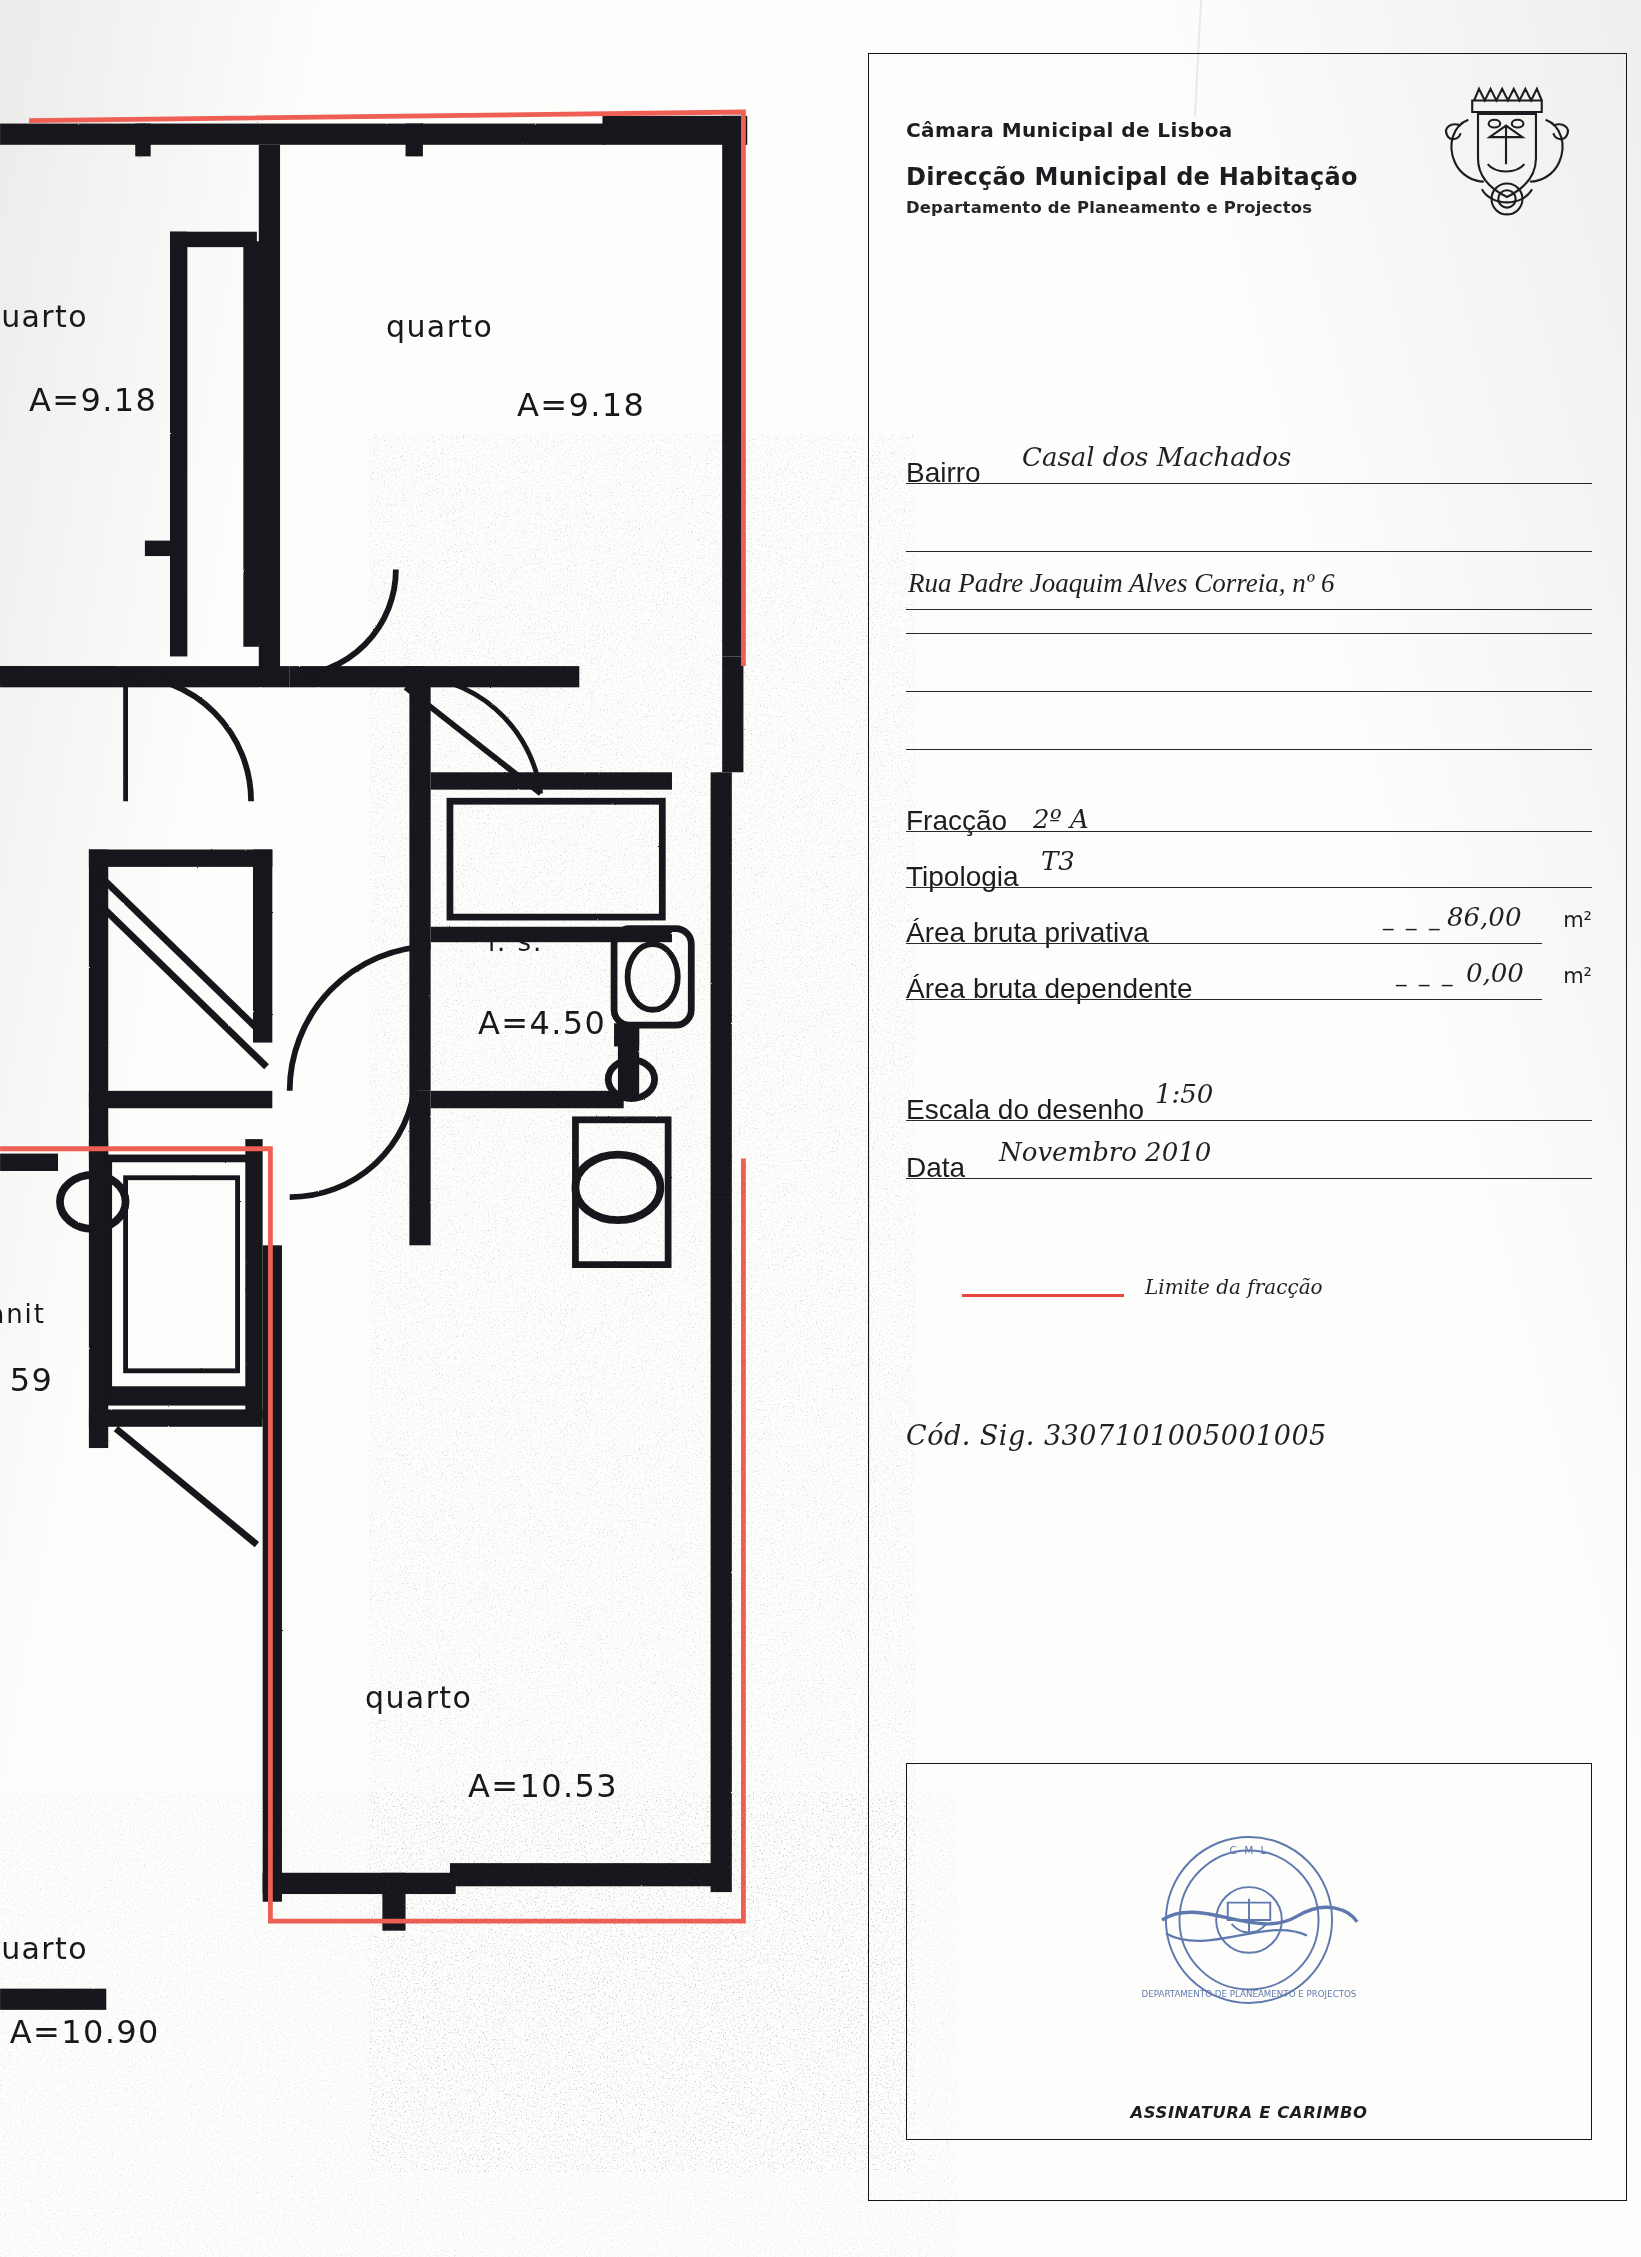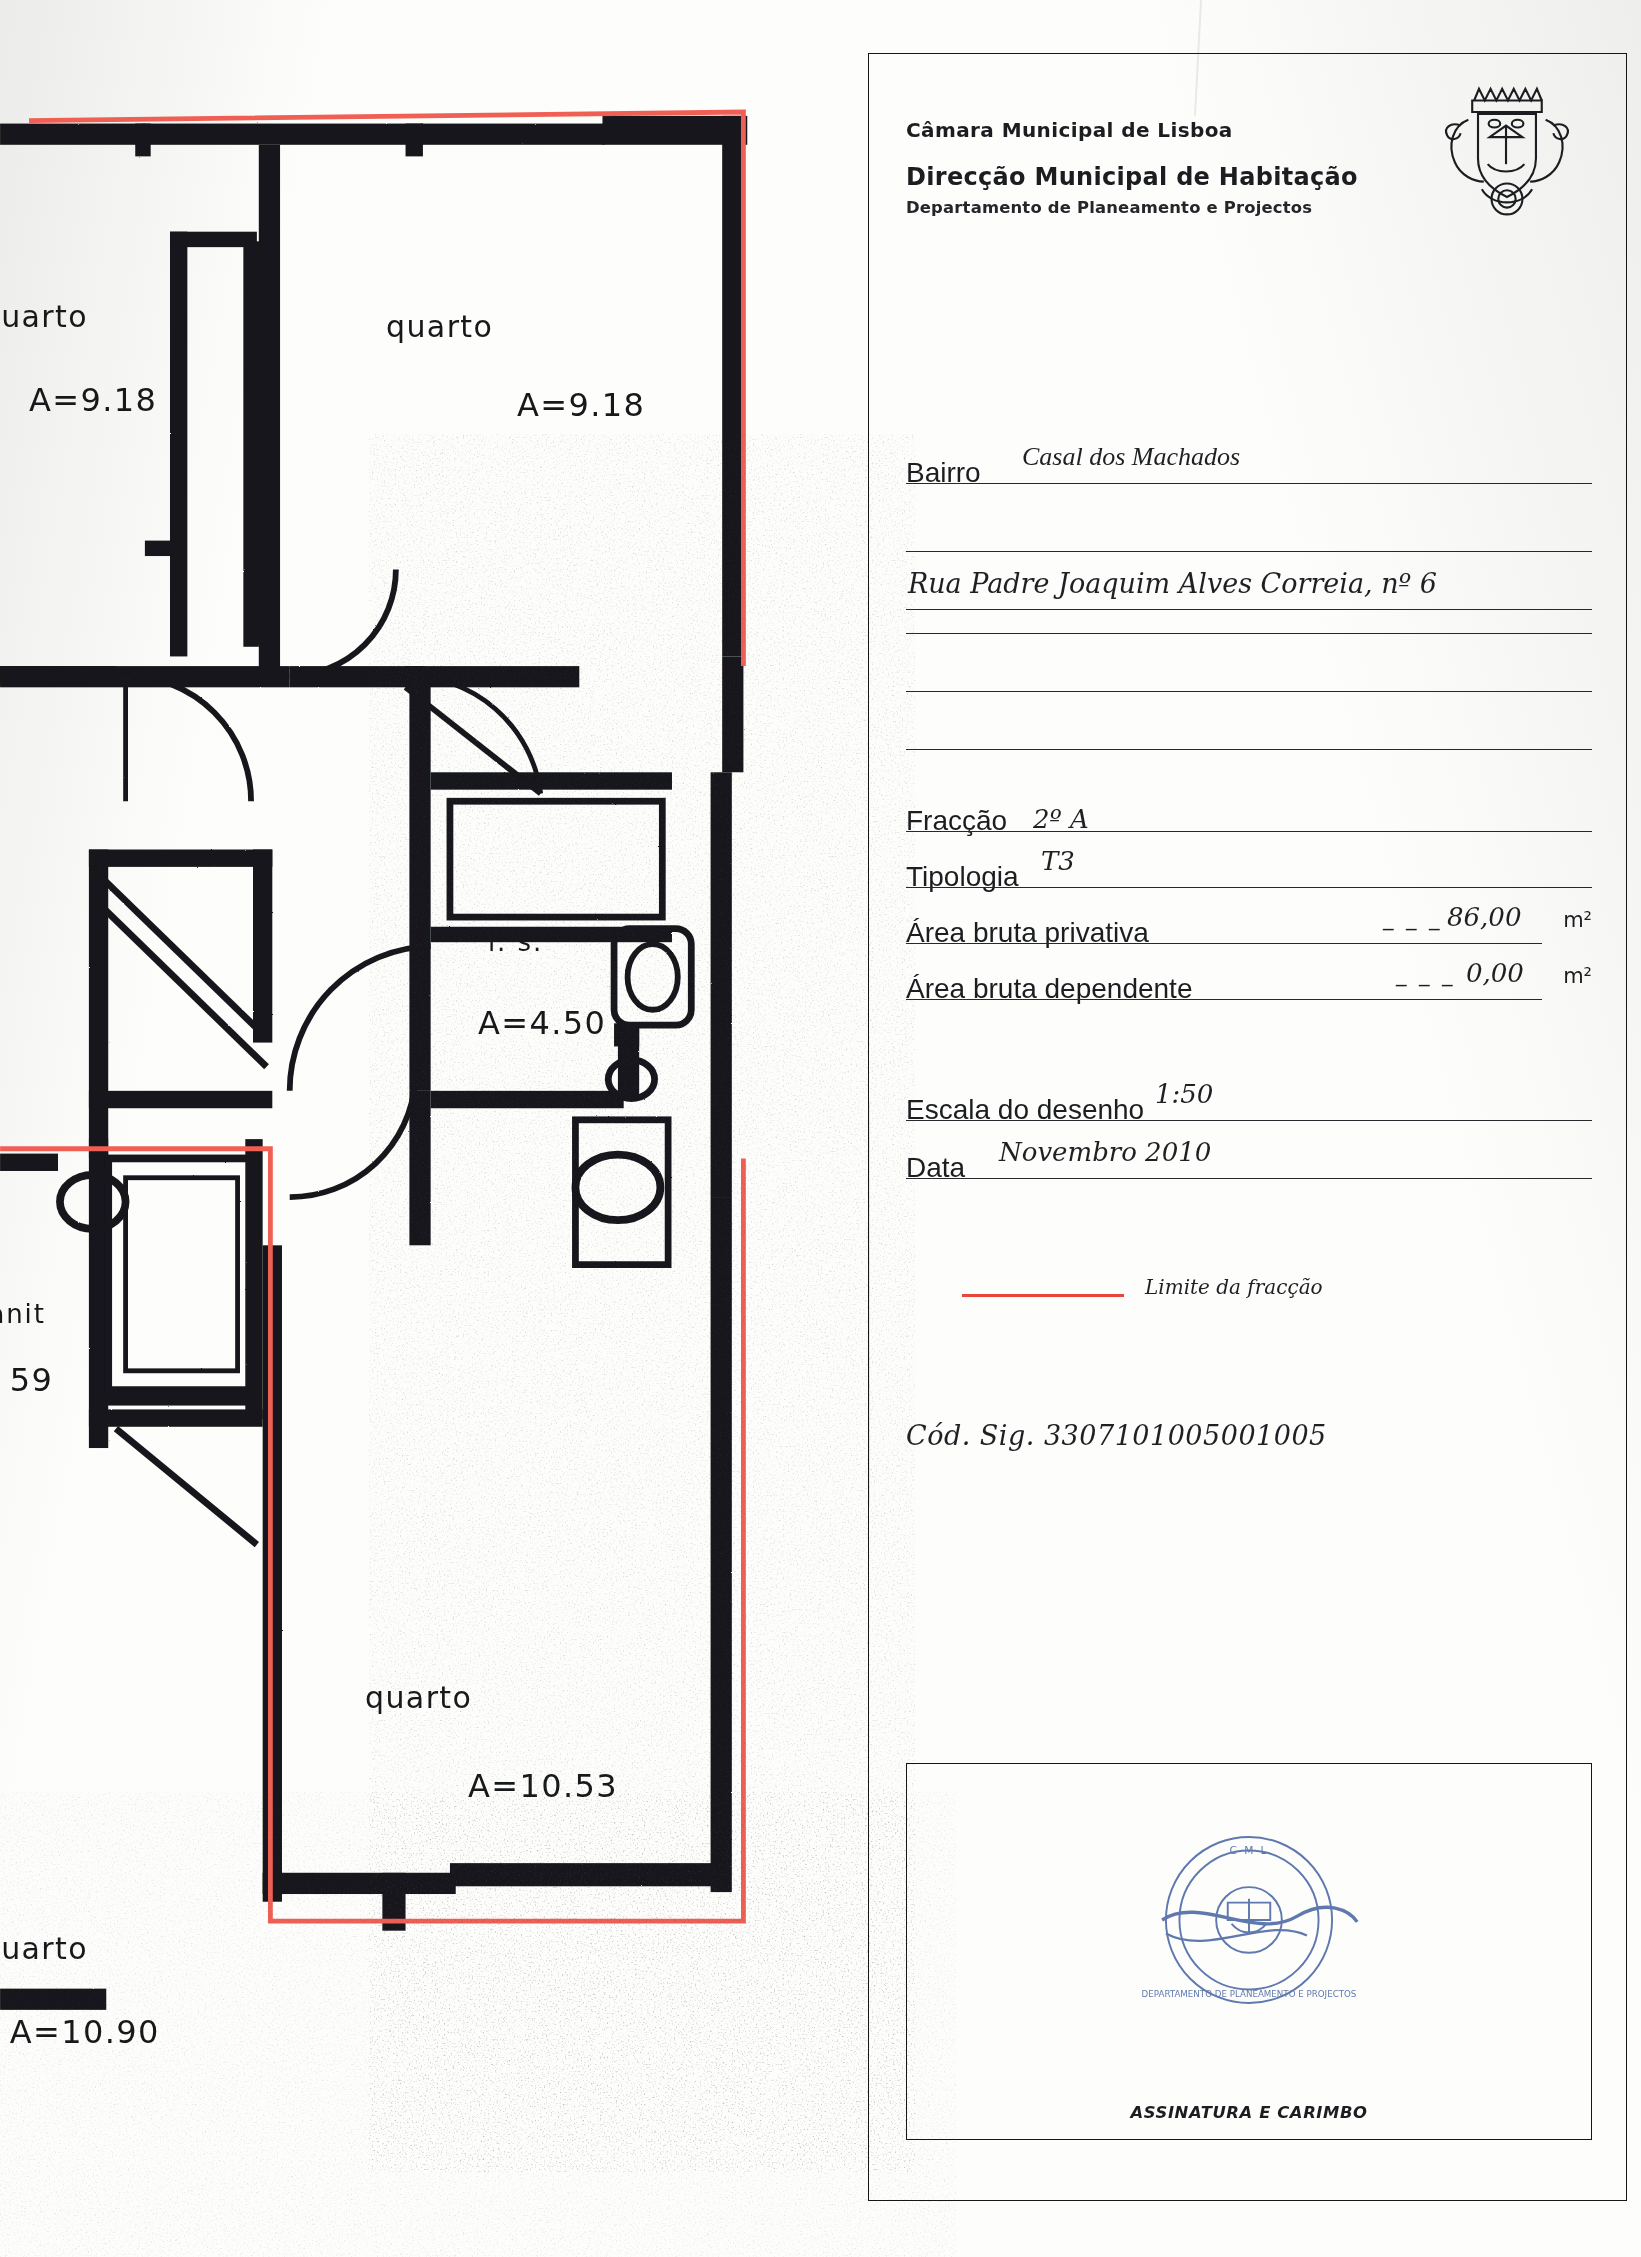--- a/index.html
+++ b/index.html
@@ -385,29 +385,29 @@
           <path d="M62 112 c10 18 42 18 52 0"></path>
         </g>
       </svg>
 
       <div class="org-line1">Câmara Municipal de Lisboa</div>
       <div class="org-line2">Direcção Municipal de Habitação</div>
       <div class="org-line3">Departamento de Planeamento e Projectos</div>
 
       <div class="field" style="top:386px;">
         <span class="lbl">Bairro</span>
-        <span class="val" style="left:116px;font-family:Liberation Serif, serif;">Casal dos Machados</span>
+        <span class="val" style="left:116px;">Casal dos Machados</span>
         <span class="rule"></span>
       </div>
 
       <div class="field" style="top:454px;">
         <span class="rule"></span>
       </div>
       <div class="field" style="top:512px;">
-        <span class="val" style="left:1.9px; font-size:27px;">Rua Padre Joaquim Alves Correia, nº 6</span>
+        <span class="val" style="left:1.9px; font-size:27px;font-family:Liberation Serif, serif;">Rua Padre Joaquim Alves Correia, nº 6</span>
         <span class="rule"></span>
       </div>
 
       <div class="blankrule" style="top:579px;"></div>
       <div class="blankrule" style="top:637px;"></div>
       <div class="blankrule" style="top:695px;"></div>
 
       <div class="field" style="top:734px;">
         <span class="lbl">Fracção</span>
         <span class="val" style="left:127px;margin-top:14px;">2º A</span>

